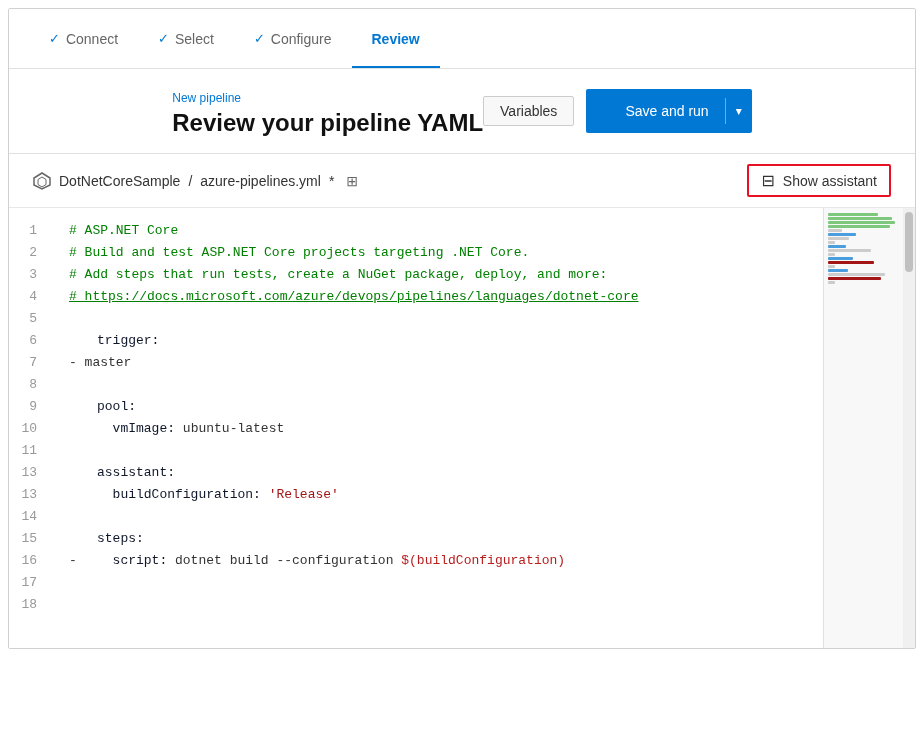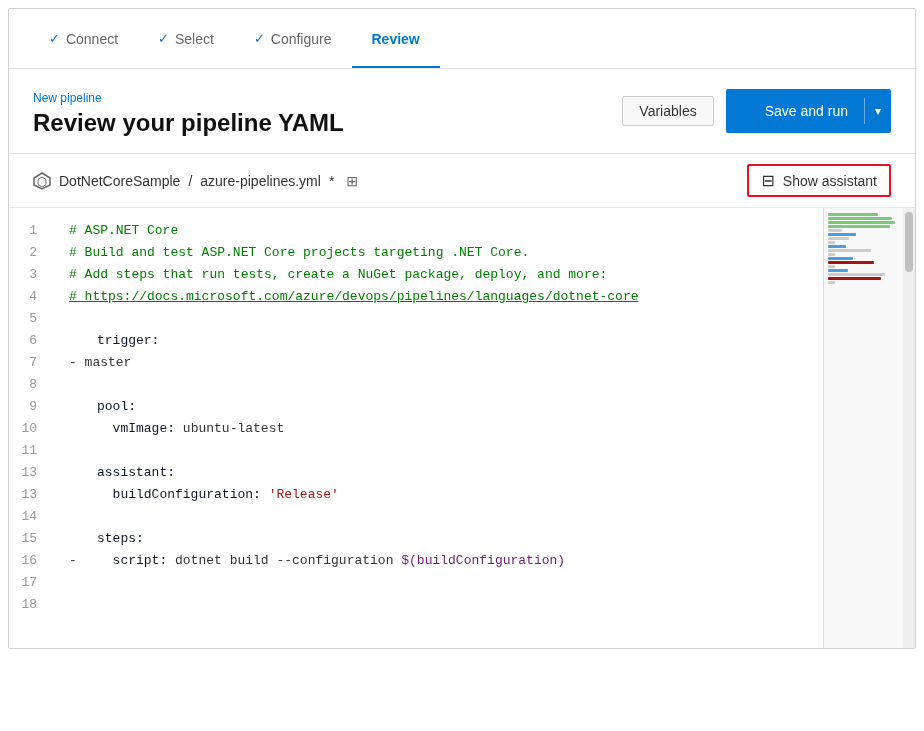--- a/index.html
+++ b/index.html
@@ -52,21 +52,21 @@
       color: #0078d4;
       margin-right: 6px;
       font-size: 13px;
     }
     
     .page-header {
       padding: 20px 24px 16px;
       border-bottom: 1px solid #e0e0e0;
       display: flex;
       align-items: flex-end;
-      justify-content: space-between;
+      justify-content: center;
     }
     .header-left {}
     .breadcrumb-label {
       font-size: 12px;
       color: #0078d4;
       margin-bottom: 4px;
     }
     .page-title {
       font-size: 24px;
       font-weight: 600;
@@ -195,21 +195,21 @@
       height: 22px;
       display: flex;
       align-items: center;
       white-space: pre;
     }
     .c-comment { color: #008000; }
     .c-link { color: #008000; text-decoration: underline; }
     .c-key { color: #0f172a; margin-left: 28px; }
     .c-value { color: #a31515; }
     .c-plain { color: #333; }
-    .c-var { color: #701a75; }
+    .c-var { color: #b91c1c; }
     
     .minimap {
       width: 80px;
       background: #f8f8f8;
       border-left: 1px solid #e0e0e0;
       position: relative;
       flex-shrink: 0;
       overflow: hidden;
     }
     .minimap-content {

